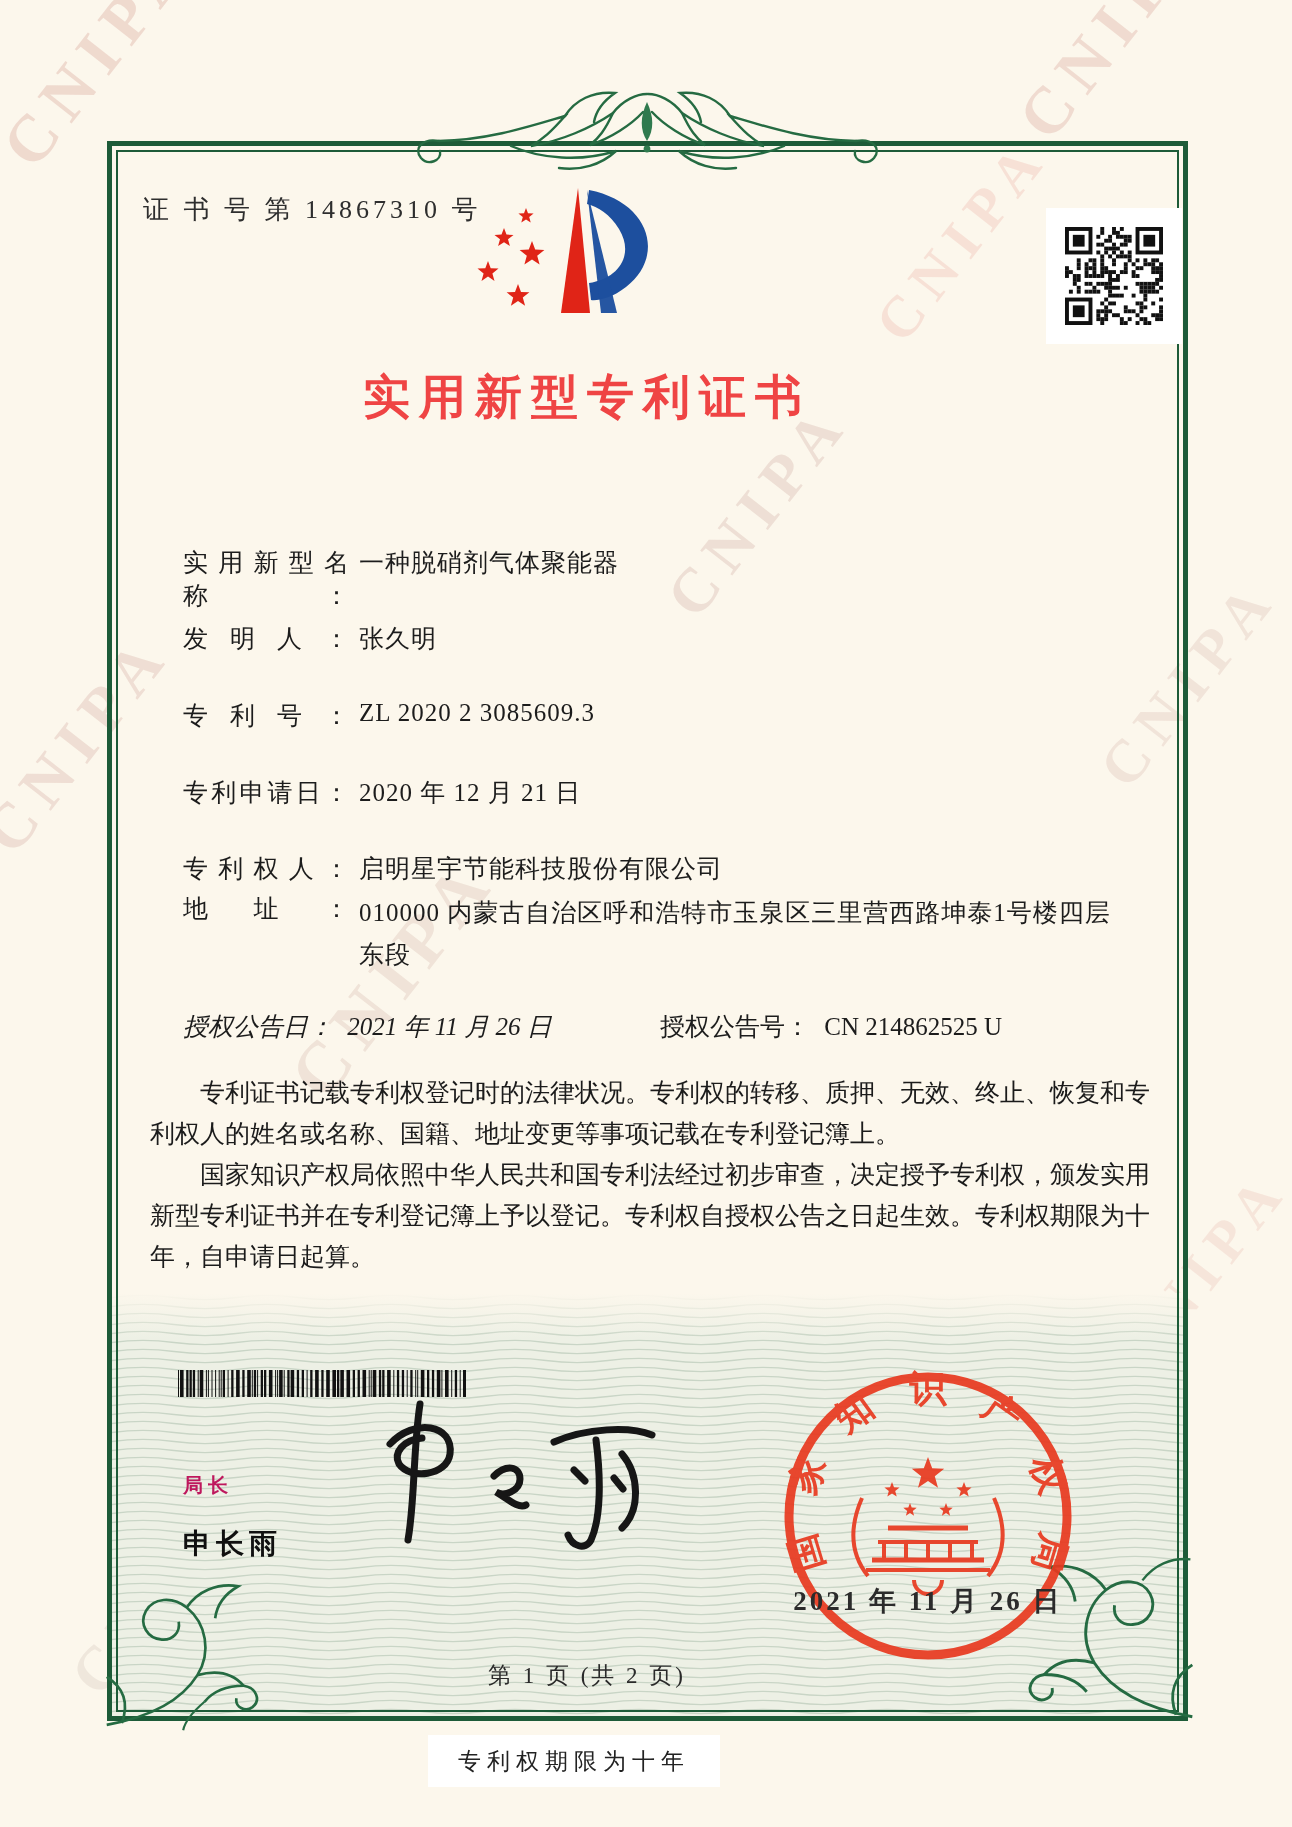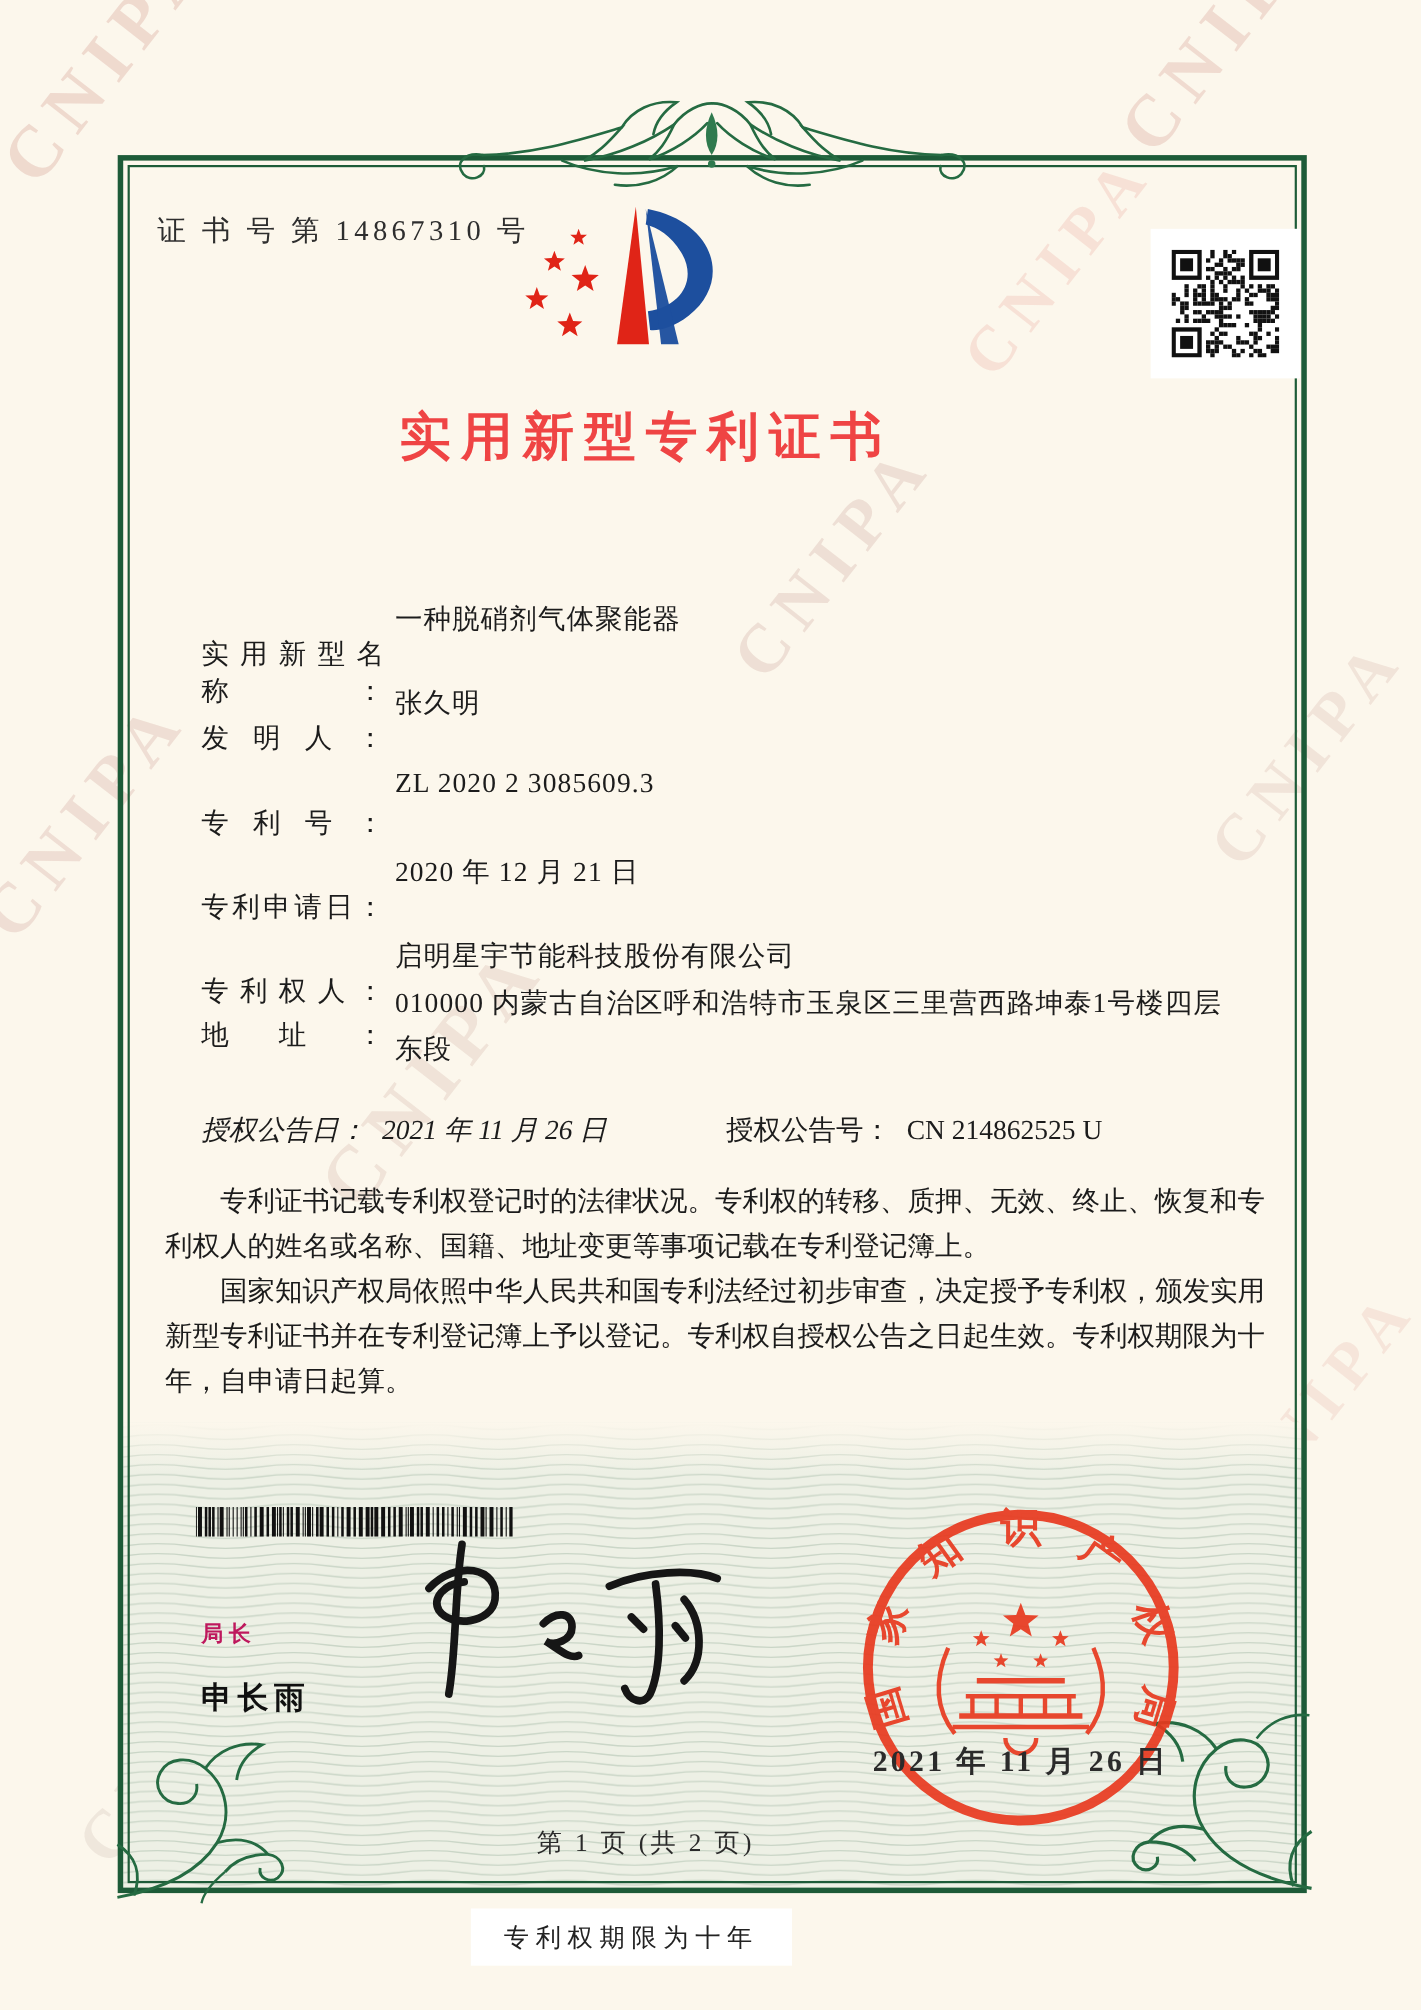--- a/index.html
+++ b/index.html
@@ -24,21 +24,21 @@
 
   .logo{position:absolute;left:468px;top:182px;width:210px;height:142px;}
 
   .qr{position:absolute;left:1046px;top:208px;width:136px;height:136px;background:#ffffff;}
   .qr svg{position:absolute;left:19px;top:19px;}
 
   .title{position:absolute;left:107px;top:366px;width:960px;text-align:center;
          font-size:47px;font-weight:700;letter-spacing:9px;color:#ef4444;}
 
   .field-row{position:absolute;left:183px;display:flex;font-size:25px;color:#1c1c1c;}
-  .f-label{display:inline-block;width:166px;min-width:166px;text-align:justify;text-align-last:justify;margin-right:10px;margin-top:32px;}
+  .f-label{display:inline-block;width:166px;min-width:166px;text-align:justify;text-align-last:justify;margin-right:10px;}
   .f-value{letter-spacing:1px;}
   .addr .f-value{width:770px;line-height:42px;}
   .grant{position:absolute;font-size:25px;color:#1c1c1c;}
   .grant .g-label{margin-right:8px;}
 
   .body-text{position:absolute;left:150px;top:1072px;width:1000px;font-size:25px;line-height:41px;
              color:#1b1b1b;text-align:justify;}
   .body-text p{margin:0;text-indent:2em;}
 
   .barcode{position:absolute;left:178px;top:1370px;width:289px;height:27px;}

